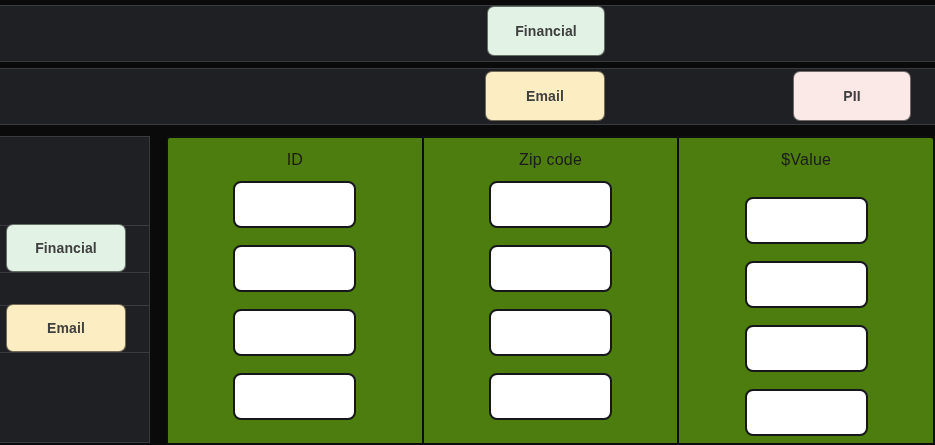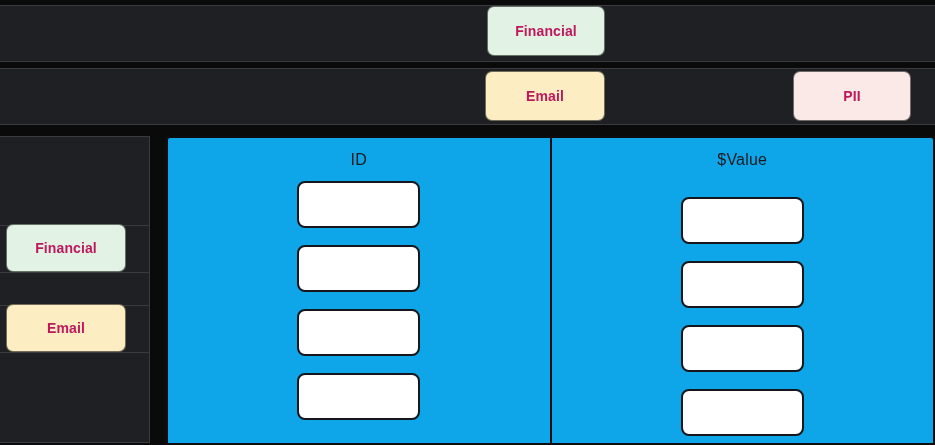--- a/index.html
+++ b/index.html
@@ -31,21 +31,21 @@
   
   .tag {
     position: absolute;
     box-sizing: border-box;
     display: flex;
     align-items: center;
     justify-content: center;
     border-radius: 7px;
     font-size: 14px;
     font-weight: bold;
-    color: #be185d;
+    color: #404040;
     letter-spacing: .1px;
     border: 1px solid rgba(0,0,0,.55);
     z-index: 5;
   }
 
   #tag-financial-top {
     left: 487px;  top: 6px;  width: 118px; height: 50px;
   }
   #tag-email-top {
     left: 485px;  top: 71px; width: 120px; height: 50px;
@@ -86,21 +86,21 @@
     left: 6px; top: 304px; width: 120px; height: 48px;
   }
 
   
   #table {
     position: absolute;
     left: 166px;
     top: 136px;
     width: 769px;
     height: 309px;
-    background: #0ea5e9;
+    background: #4d7c0f;
     border: 2px solid #0d0d0f;
     border-radius: 4px 4px 0 0;
     box-sizing: border-box;
     display: flex;
   }
   .col {
     flex: 1 1 0;
     position: relative;
     border-right: 2px solid #0d0d0f;
     box-sizing: border-box;
@@ -162,20 +162,29 @@
     <div class="col">
       <div class="col-header">ID</div>
       <div class="cells">
         <div class="cell"></div>
         <div class="cell"></div>
         <div class="cell"></div>
         <div class="cell"></div>
       </div>
     </div>
     <div class="col">
+      <div class="col-header">Zip code</div>
+      <div class="cells">
+        <div class="cell"></div>
+        <div class="cell"></div>
+        <div class="cell"></div>
+        <div class="cell"></div>
+      </div>
+    </div>
+    <div class="col">
       <div class="col-header">$Value</div>
       <div class="cells">
         <div class="cell"></div>
         <div class="cell"></div>
         <div class="cell"></div>
         <div class="cell"></div>
       </div>
     </div>
   </div>
 

